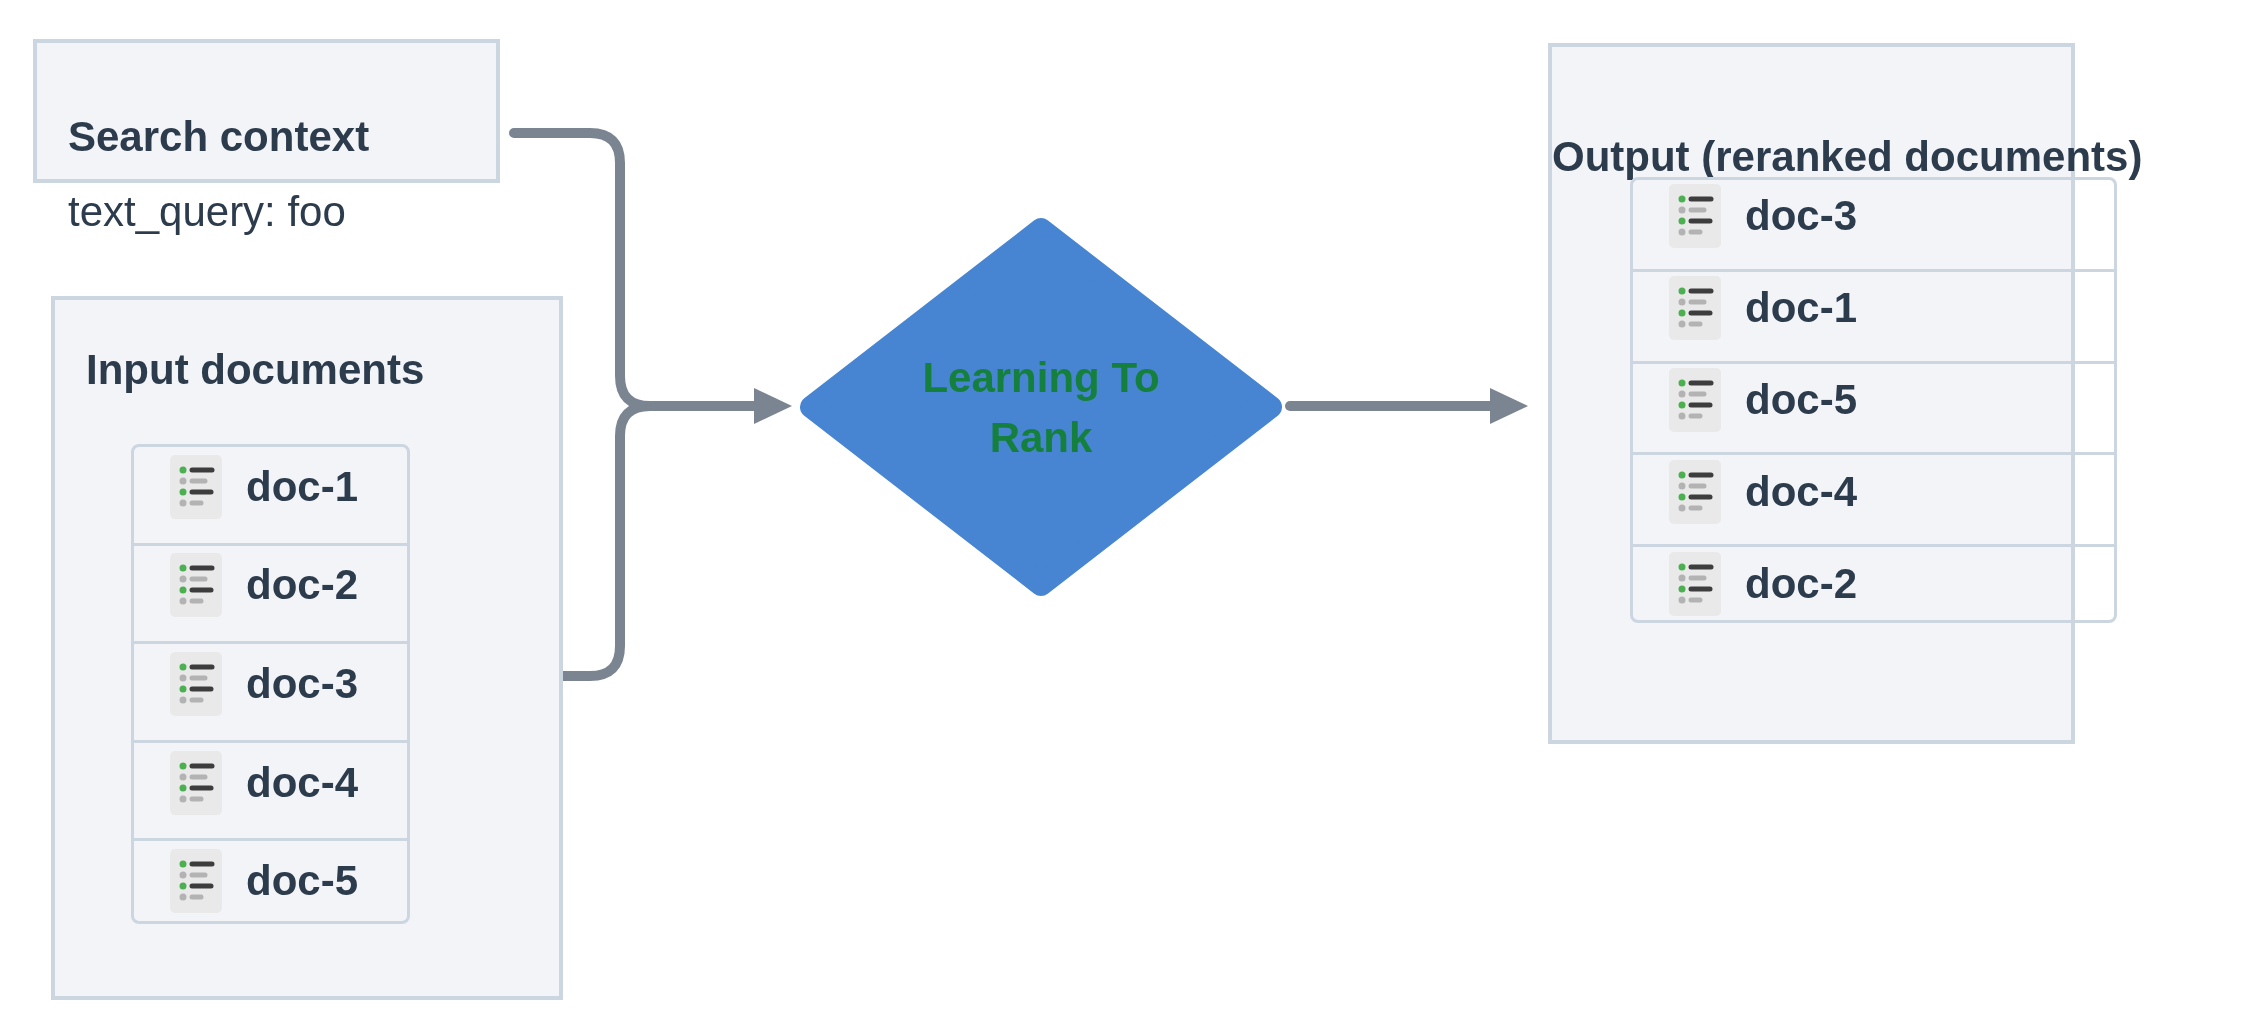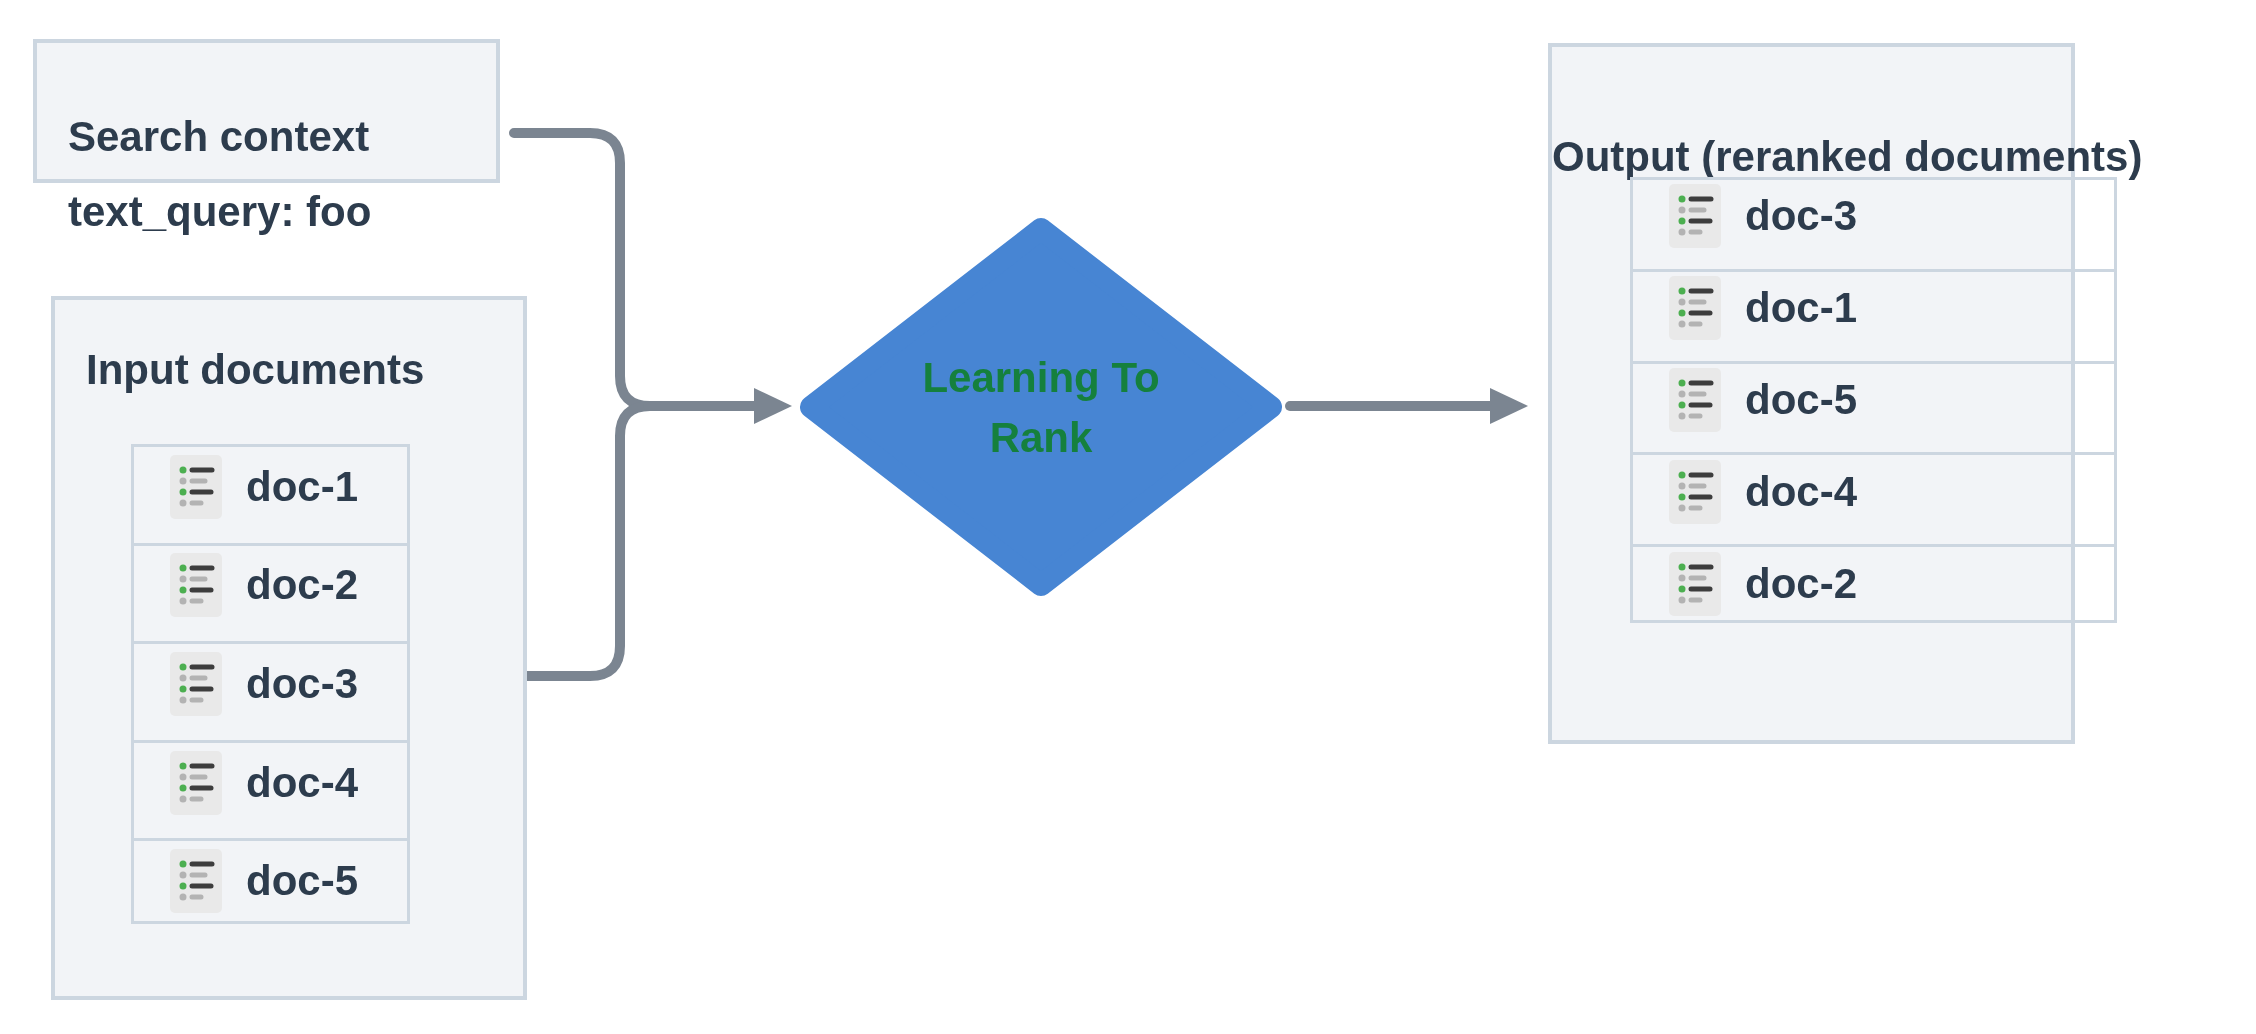--- a/index.html
+++ b/index.html
@@ -27,29 +27,29 @@
   .node-title{
     position:absolute;
     font-size:42px;
     font-weight:bold;
     line-height:42px;
     white-space:nowrap;
   }
   .node-sub{
     position:absolute;
     font-size:42px;
-    font-weight:bold;
+    font-weight:normal;
     line-height:42px;
     white-space:nowrap;
   }
 
   .doc-list{
     position:absolute;
     border:3px solid var(--box-border);
-    border-radius:0;
+    border-radius:8px;
     box-sizing:border-box;
     display:flex;
     flex-direction:column;
     gap:16px;
   }
   .doc-row{
     flex:1 1 0;
     display:flex;
     align-items:center;
     padding-left:36px;
@@ -89,21 +89,21 @@
       <polygon points="754,388 792,406 754,424"></polygon>
       <polygon points="1490,388 1528,406 1490,424"></polygon>
     </g>
   </svg>
 
   <div class="node-box" style="left:33px;top:39px;width:467px;height:144px;">
     <div class="node-title" style="left:31px;top:73px;">Search context</div>
     <div class="node-sub" style="left:31px;top:148px;">text_query: foo</div>
   </div>
 
-  <div class="node-box" style="left:51px;top:296px;width:476px;height:704px;text-decoration:underline;">
+  <div class="node-box" style="left:51px;top:296px;width:512px;height:704px;text-decoration:underline;">
     <div class="node-title" style="left:31px;top:49px;">Input documents</div>
     <div class="doc-list" style="left:76px;top:144px;width:279px;height:480px;">
   <div class="doc-row">
     <svg class="doc-icon" viewBox="0 0 52 64" xmlns="http://www.w3.org/2000/svg" aria-hidden="true">
       <rect x="0" y="0" width="52" height="64" rx="5" fill="#e9e9e9"></rect>
       <circle cx="13" cy="15" r="3.5" fill="#4caf50"></circle>
       <rect x="19.5" y="12.5" width="25" height="5" rx="2.5" fill="#3d3d3d"></rect>
       <circle cx="13" cy="26" r="3.5" fill="#b3b3b3"></circle>
       <rect x="19.5" y="23.5" width="18" height="5" rx="2.5" fill="#b3b3b3"></rect>
       <circle cx="13" cy="37" r="3.5" fill="#4caf50"></circle>

